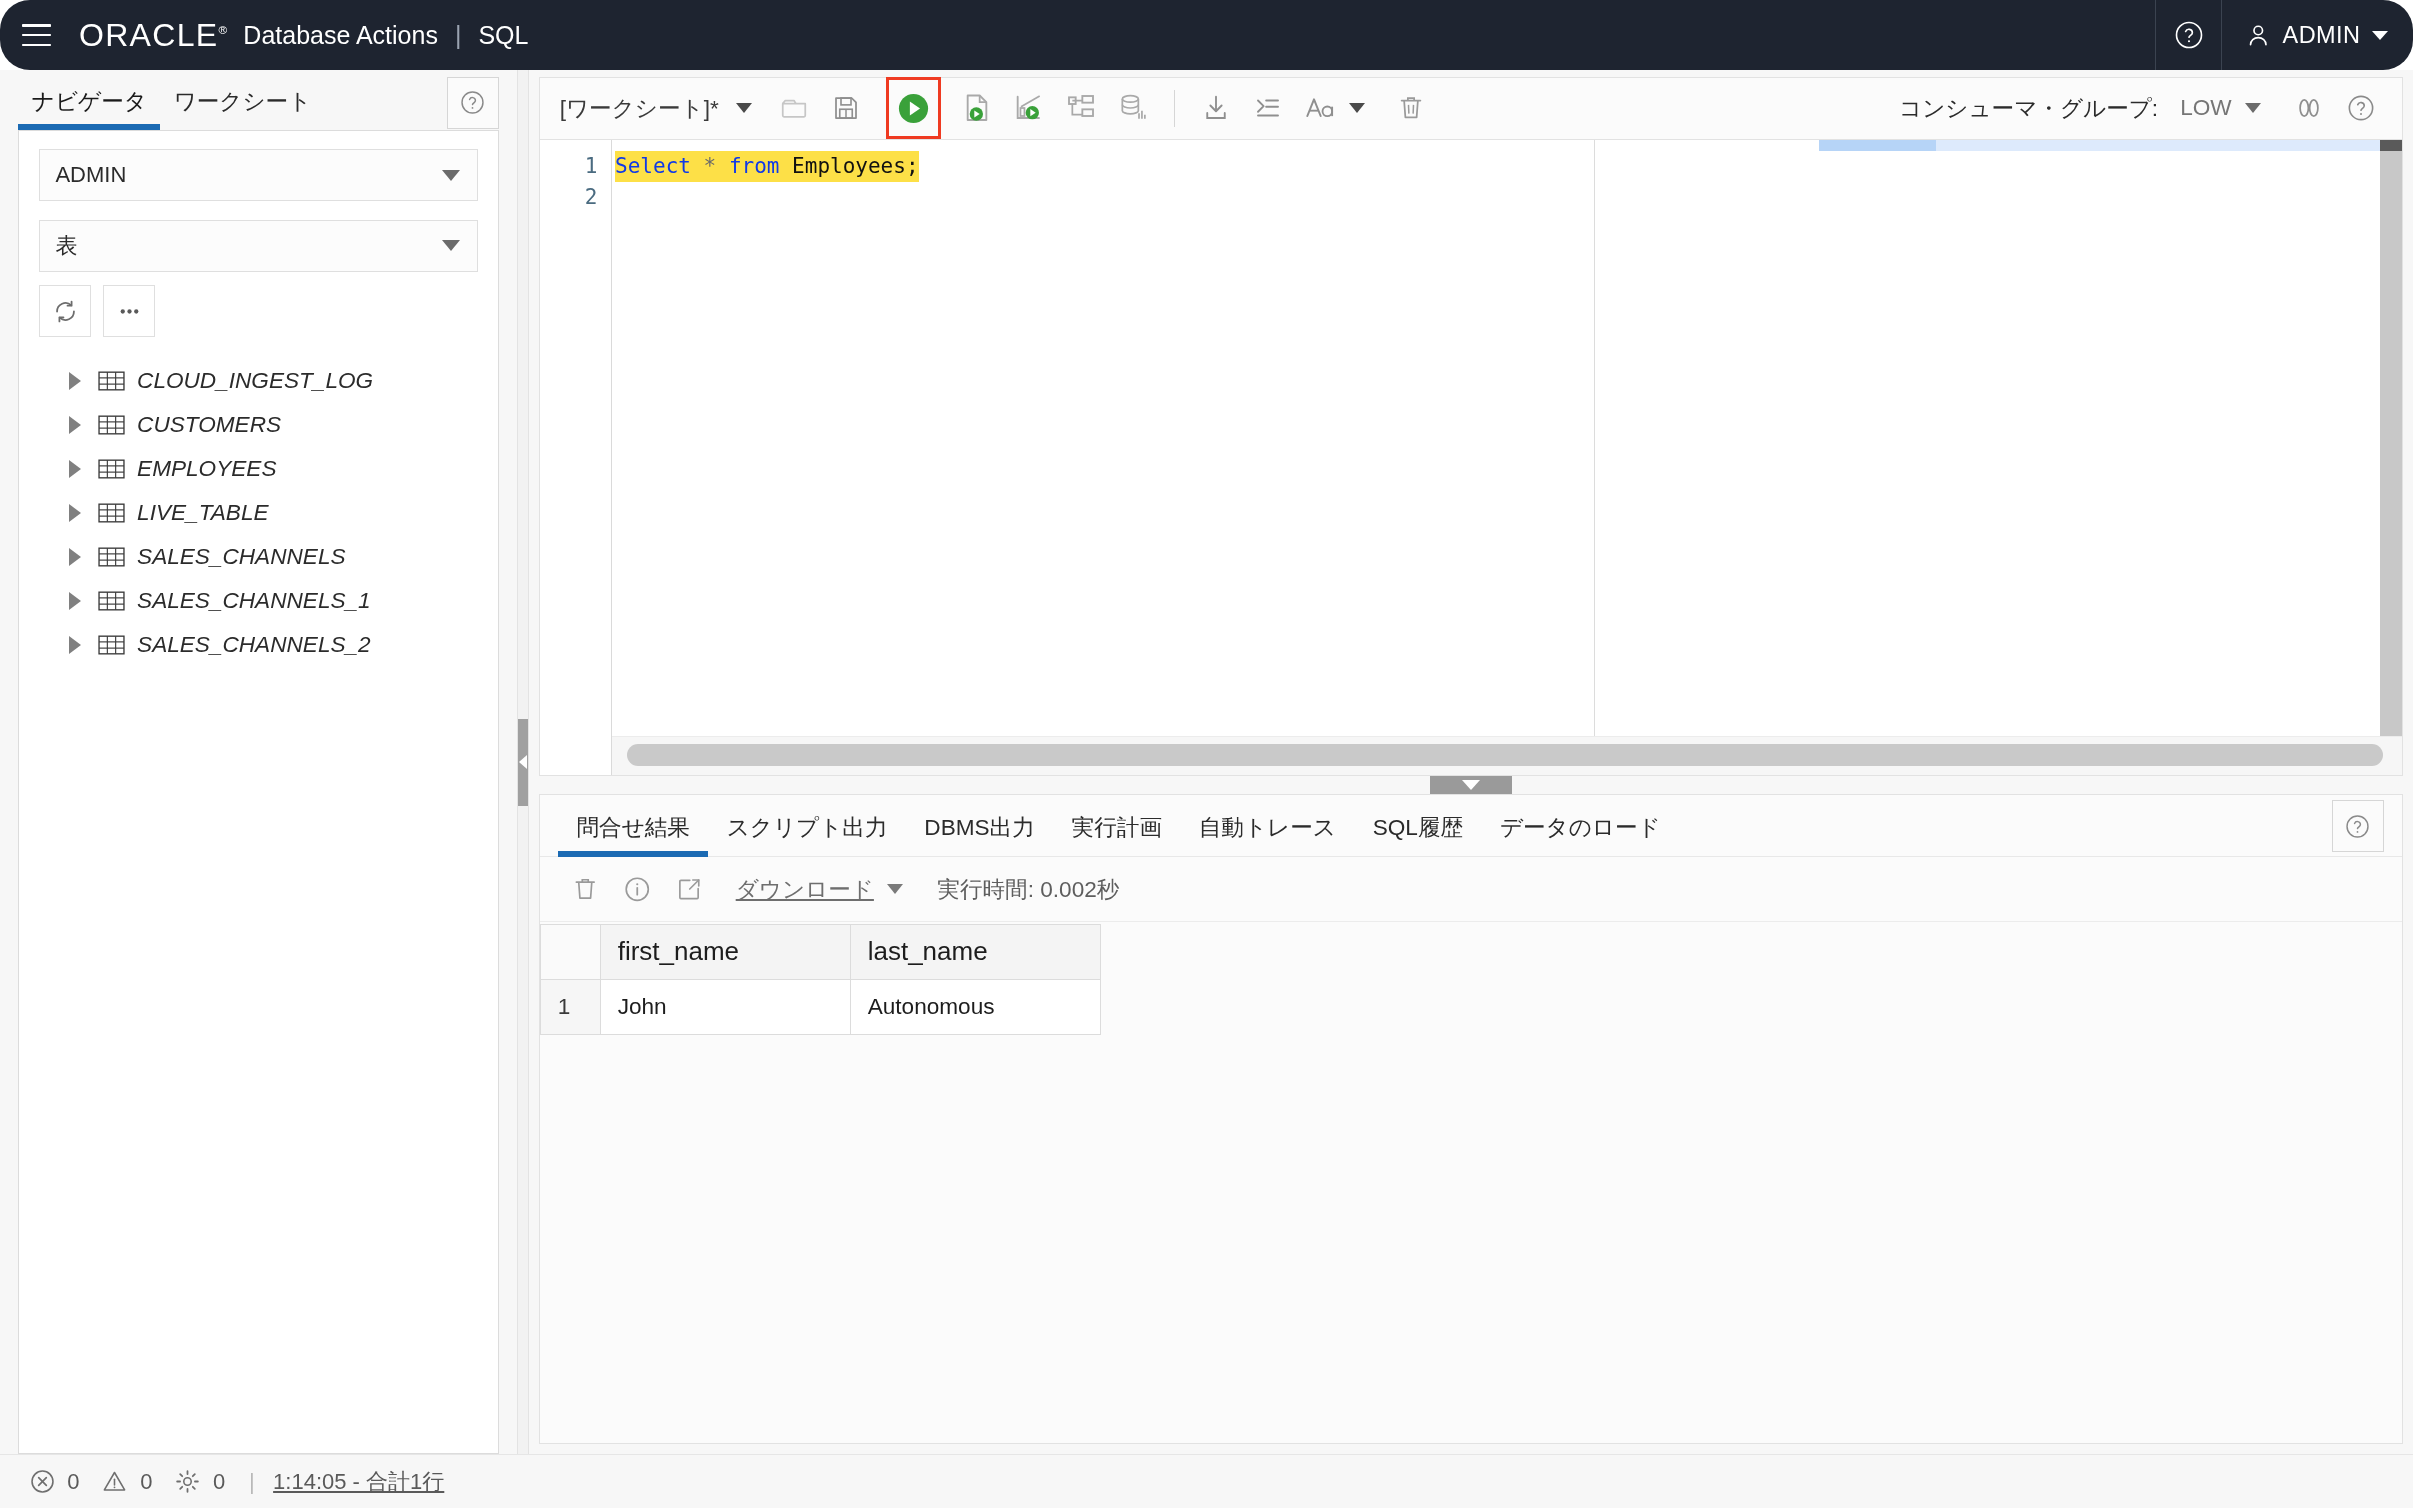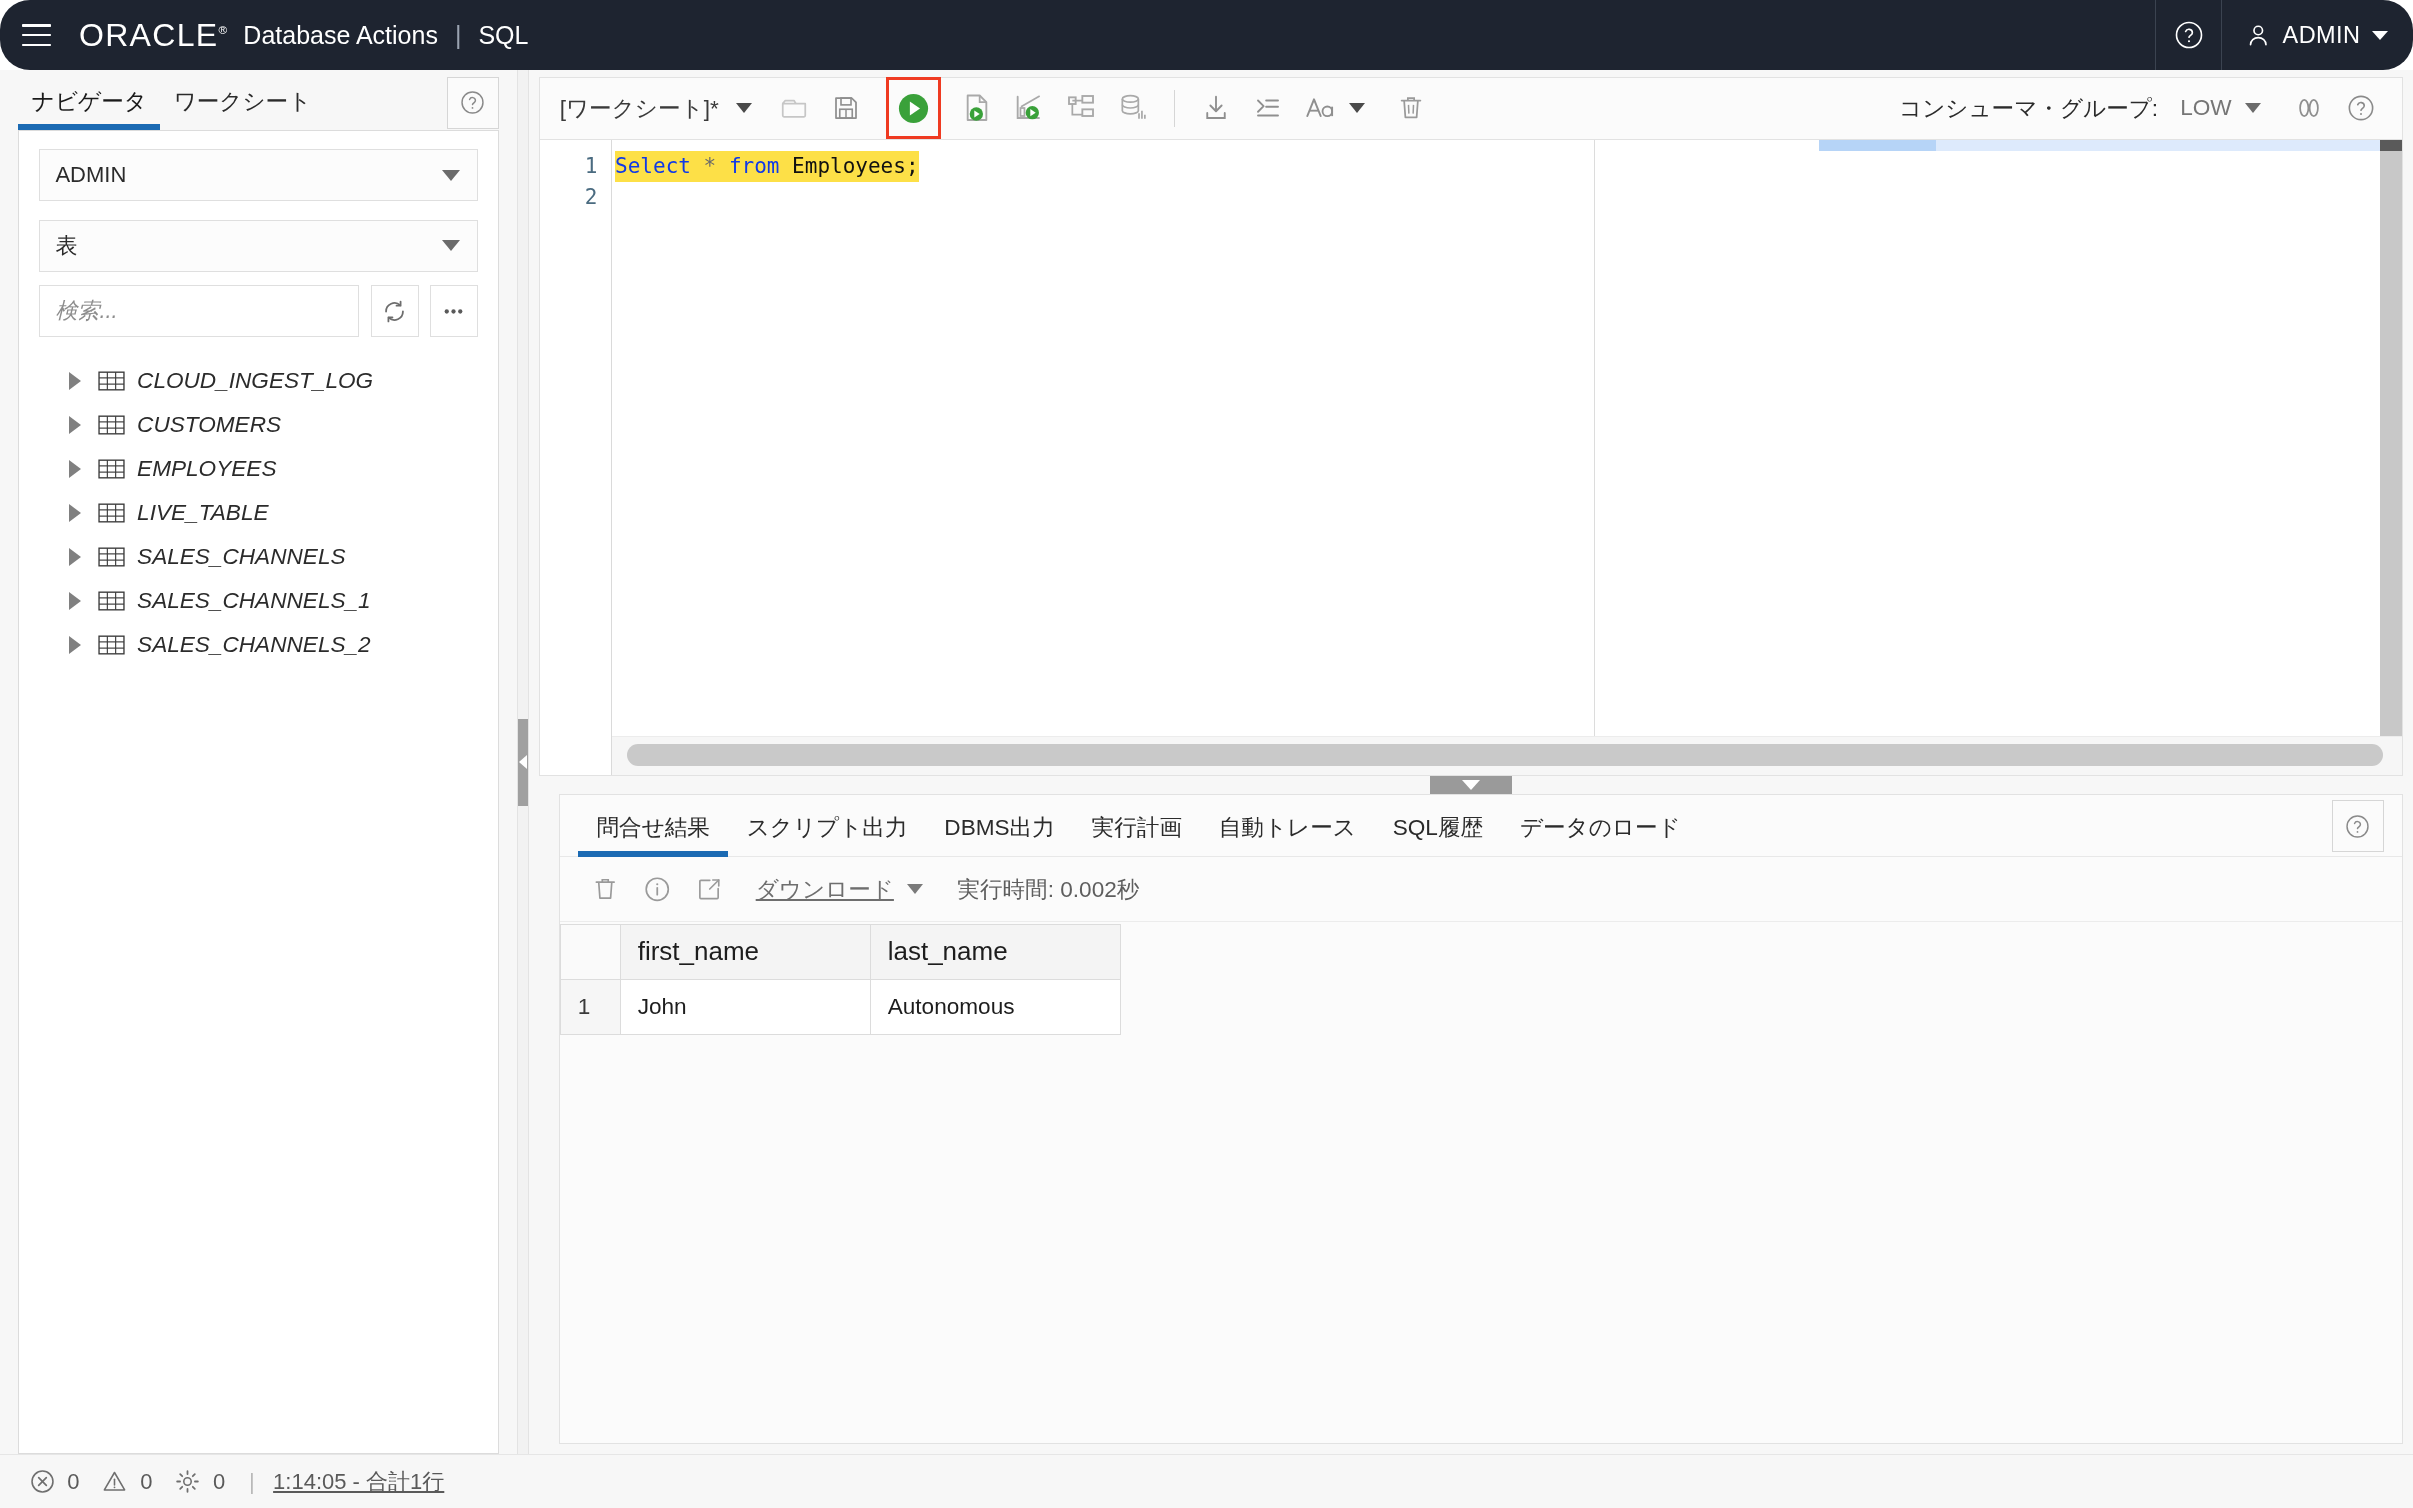--- a/index.html
+++ b/index.html
@@ -298,21 +298,20 @@
     border-top: 10px solid #ffffff;
   }
 
   
   .results {
     flex: 1;
     background: #7f1d1d;
     border: 0.8px solid #e2e2e2;
     display: flex; flex-direction: column;
     min-height: 0;
-    margin-left: 20px;
   }
   .res-tabs {
     height: 62px;
     display: flex; align-items: flex-end;
     padding-left: 18.4px;
     background: #fbfbfb;
     border-bottom: 0.8px solid #e8e8e8;
     position: relative;
   }
   .res-tab {
@@ -434,21 +433,20 @@
     <div class="nav-body">
       <div class="nav-select">
         <span>ADMIN</span>
         <span class="sel-caret"></span>
       </div>
       <div class="nav-select">
         <span>表</span>
         <span class="sel-caret"></span>
       </div>
       <div class="nav-searchrow">
-        <input class="nav-search" type="text" placeholder="検索..." style="">
         <div class="icon-btn-sq">
           <svg width="27" height="27" viewBox="0 0 24 24">
             <path d="M4.5 12a7.5 7.5 0 0 1 12.6-5.5M19.5 12a7.5 7.5 0 0 1-12.6 5.5" fill="none" stroke="#6d6d6d" stroke-width="1.6" stroke-linecap="round"></path>
             <path d="M17.4 3.2v3.6h-3.6" fill="none" stroke="#6d6d6d" stroke-width="1.6" stroke-linecap="round" stroke-linejoin="round"></path>
             <path d="M6.6 20.8v-3.6h3.6" fill="none" stroke="#6d6d6d" stroke-width="1.6" stroke-linecap="round" stroke-linejoin="round"></path>
           </svg>
         </div>
         <div class="icon-btn-sq">
           <svg width="27" height="27" viewBox="0 0 24 24">
             <circle cx="6" cy="12" r="1.9" fill="#5a5a5a"></circle>

